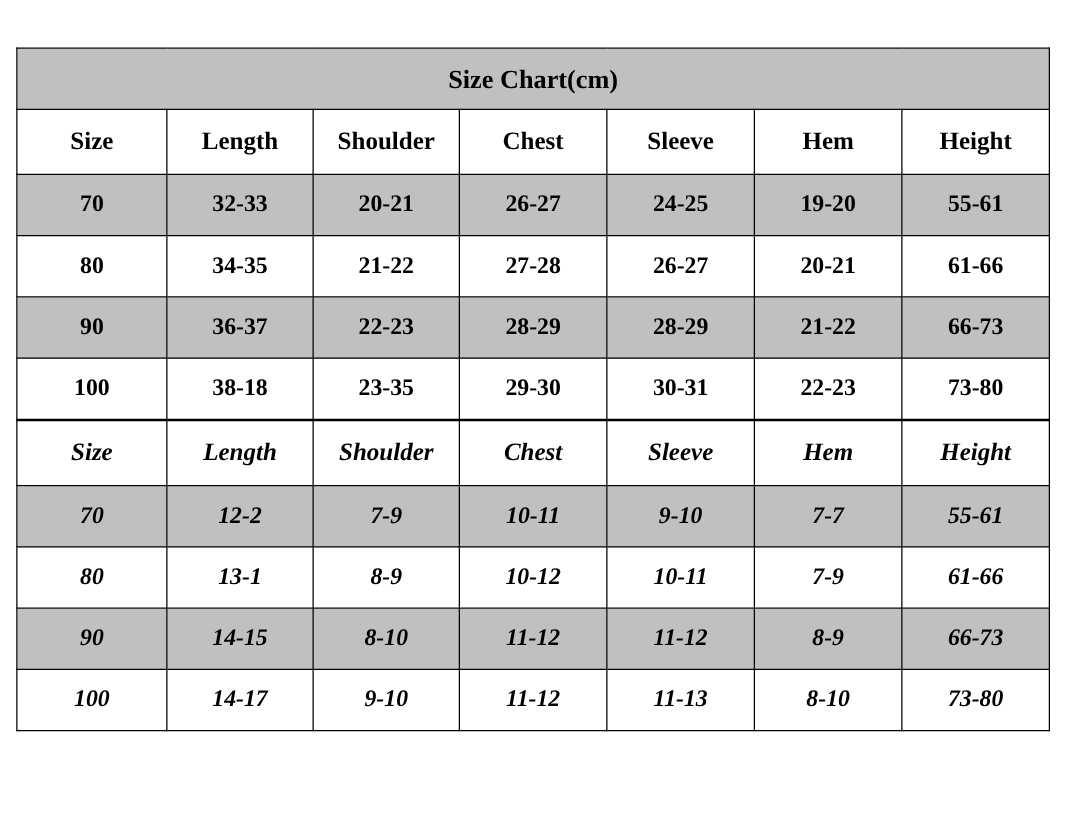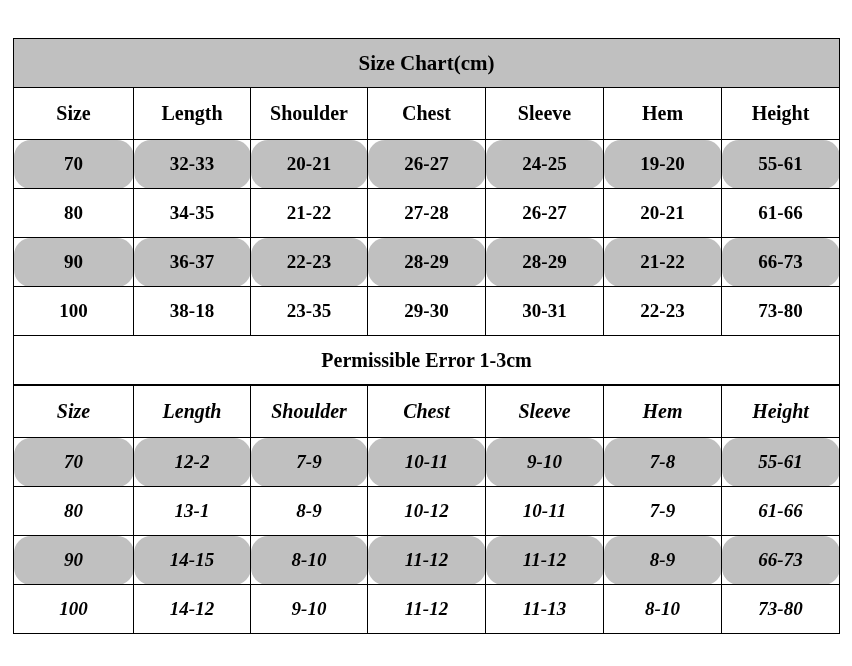--- a/index.html
+++ b/index.html
@@ -58,21 +58,20 @@
     font-size: 21px;
   }
   .header-cell {
     height: 51px;
     background: #ffffff;
     font-size: 20px;
   }
   .data-cell {
     height: 48px;
     font-size: 19px;
-    border-radius: 17px;
   }
   .error-cell {
     height: 48px;
     background: #ffffff;
     color: #ff0000;
     font-size: 20px;
     font-style: normal;
   }
   
   .inch .title-cell,
@@ -139,23 +138,20 @@
         </tr>
         <tr class="row-white">
           <td class="data-cell">100</td>
           <td class="data-cell">38-18</td>
           <td class="data-cell">23-35</td>
           <td class="data-cell">29-30</td>
           <td class="data-cell">30-31</td>
           <td class="data-cell">22-23</td>
           <td class="data-cell">73-80</td>
         </tr>
-        <tr>
-          <td class="error-cell" colspan="7">Permissible Error 1-3cm</td>
-        </tr>
       </tbody>
     </table>
 
     <table class="size-table inch">
       <colgroup>
         <col class="c1">
           <col class="c2">
           <col class="c3">
           <col class="c4">
         <col class="c5">
@@ -171,21 +167,21 @@
           <td class="header-cell">Sleeve</td>
           <td class="header-cell">Hem</td>
           <td class="header-cell">Height</td>
         </tr>
         <tr class="row-gray">
           <td class="data-cell">70</td>
           <td class="data-cell">12-2</td>
           <td class="data-cell">7-9</td>
           <td class="data-cell">10-11</td>
           <td class="data-cell">9-10</td>
-          <td class="data-cell">7-8</td>
+          <td class="data-cell">7-7</td>
           <td class="data-cell">55-61</td>
         </tr>
         <tr class="row-white">
           <td class="data-cell">80</td>
           <td class="data-cell">13-1</td>
           <td class="data-cell">8-9</td>
           <td class="data-cell">10-12</td>
           <td class="data-cell">10-11</td>
           <td class="data-cell">7-9</td>
           <td class="data-cell">61-66</td>
@@ -194,21 +190,21 @@
           <td class="data-cell">90</td>
           <td class="data-cell">14-15</td>
           <td class="data-cell">8-10</td>
           <td class="data-cell">11-12</td>
           <td class="data-cell">11-12</td>
           <td class="data-cell">8-9</td>
           <td class="data-cell">66-73</td>
         </tr>
         <tr class="row-white">
           <td class="data-cell">100</td>
-          <td class="data-cell">14-12</td>
+          <td class="data-cell">14-17</td>
           <td class="data-cell">9-10</td>
           <td class="data-cell">11-12</td>
           <td class="data-cell">11-13</td>
           <td class="data-cell">8-10</td>
           <td class="data-cell">73-80</td>
         </tr>
       </tbody>
     </table>
 
   </div>

